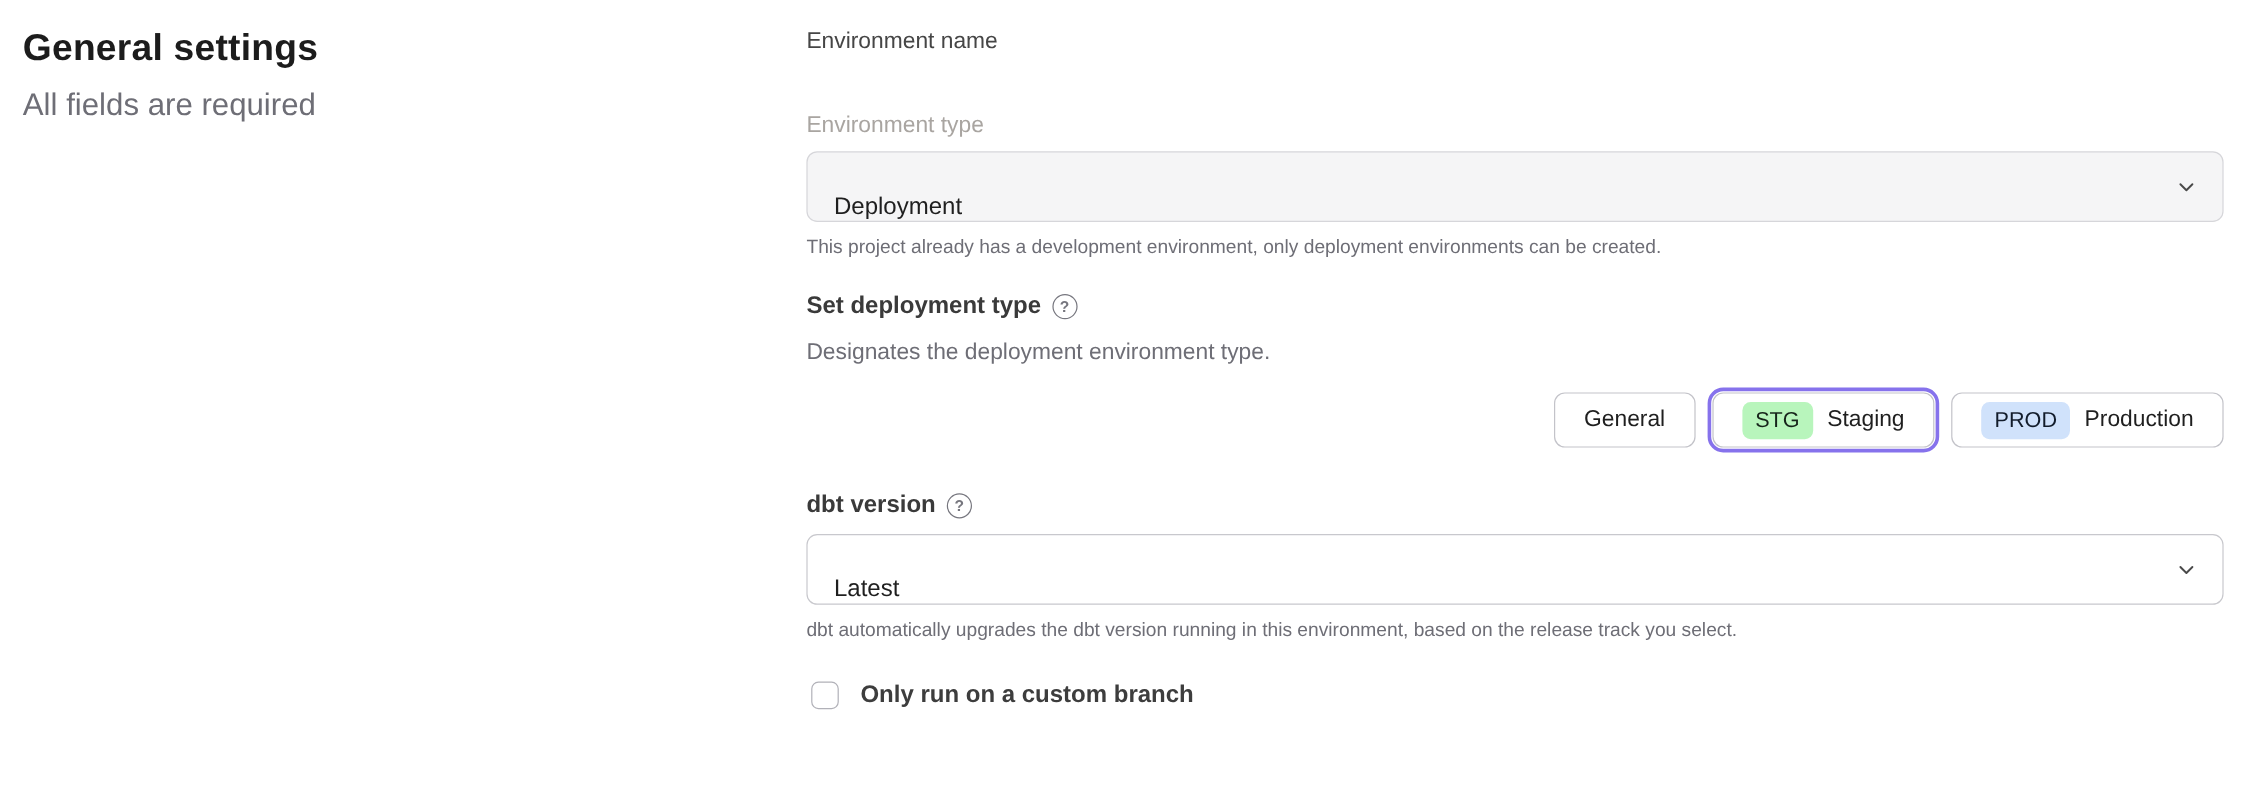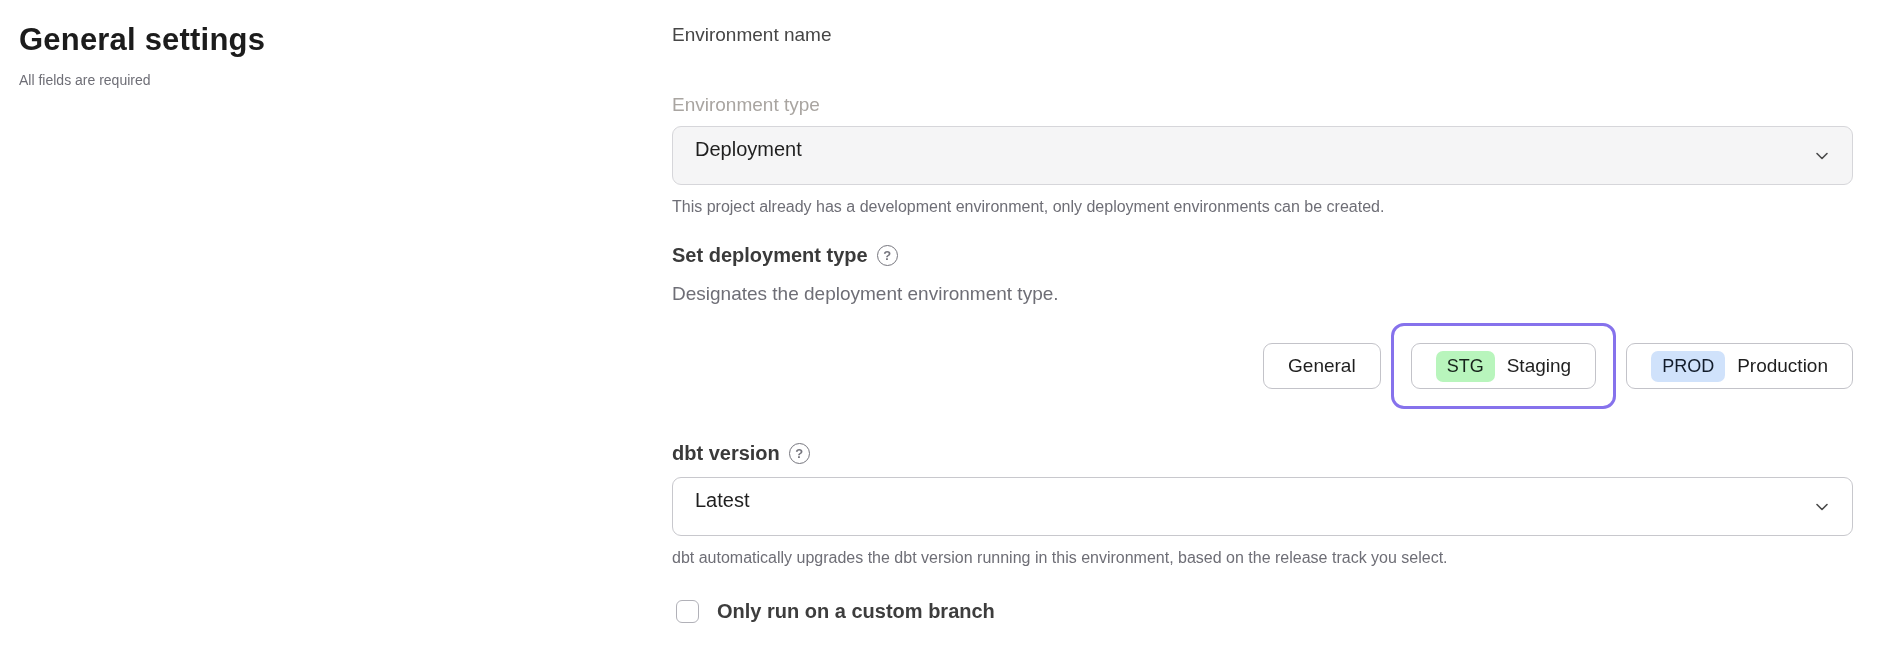--- a/index.html
+++ b/index.html
@@ -7,21 +7,21 @@
     width: 1888px; height: 660px;
     background: #ffffff;
     font-family: "Liberation Sans", "DejaVu Sans", sans-serif;
     overflow: hidden;
   }
   .page { position: relative; width: 1888px; height: 660px; }
 
   
   .left-col { position: absolute; left: 19px; top: 22px; width: 600px; }
   .page-title { font-size: 31px; font-weight: 700; color: #1c1c1c; letter-spacing: 0.2px; }
-  .page-subtitle { margin-top: 14px; font-size: 14px; color: #6e6e76; }
+  .page-subtitle { margin-top: 14px; font-size: 26px; color: #6e6e76; }
 
   
   .form-col { position: absolute; left: 672px; top: 22px; width: 1181px; }
 
   .field-label { font-size: 19px; font-weight: 400; color: #464646; margin-bottom: 10px; }
   .field-label.disabled { color: #a9a5a1; margin-top: 48px; }
 
   .text-input {
     width: 100%; height: 59px;
     border: 1px solid #c8c8cd; border-radius: 9px;
@@ -30,22 +30,22 @@
     font-size: 20px; color: #1f1f1f;
     padding: 0 22px;
     outline: none;
   }
 
   .select-box {
     position: relative;
     width: 100%; height: 59px;
     border: 1px solid #c8c8cd; border-radius: 9px;
     background: #ffffff;
-    display: flex; align-items: flex-start;
-    padding: 11px 22px;
+    display: flex; align-items: flex-end;
+    padding: 0 22px;
     font-size: 20px; color: #1f1f1f;
     cursor: pointer;
   }
   .select-box.disabled { background: #f5f5f6; border-color: #d6d6da; cursor: default; }
   .chevron {
     position: absolute; right: 22px; top: 50%;
     width: 16px; height: 16px; margin-top: -8px;
     color: #4a4a4a;
   }
   .chevron svg { display: block; width: 16px; height: 16px; }
@@ -73,21 +73,21 @@
     background: #ffffff;
     border: 1px solid #c3c3c9; border-radius: 9px;
     display: inline-flex; align-items: center; gap: 12px;
     padding: 0 24px;
     font-family: "Liberation Sans", "DejaVu Sans", sans-serif;
     font-size: 19px; font-weight: 500; color: #1f1f1f;
     cursor: pointer;
   }
   .ring-wrap {
     border: 3px solid #8672ec; border-radius: 13px;
-    padding: 17px;
+    padding: 1px;
     display: inline-flex;
   }
   .badge {
     display: inline-flex; align-items: center; justify-content: center;
     height: 31px; padding: 0 11px;
     border-radius: 7px;
     font-size: 18px; font-weight: 500; color: #16231a;
   }
   .badge.stg { background: #b8f5bc; }
   .badge.prod { background: #d0e2fb; color: #121c2b; }

